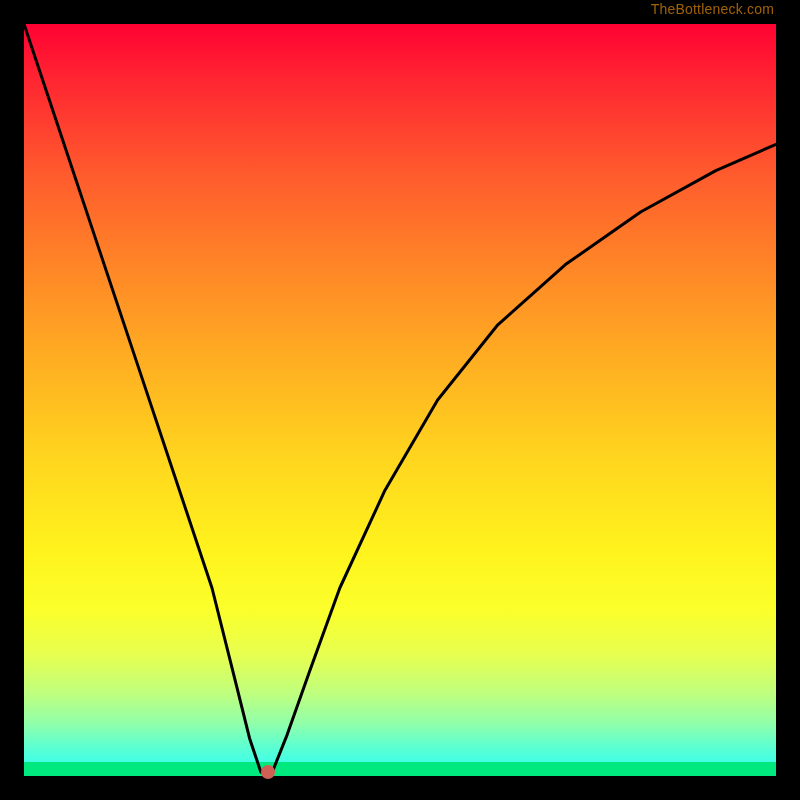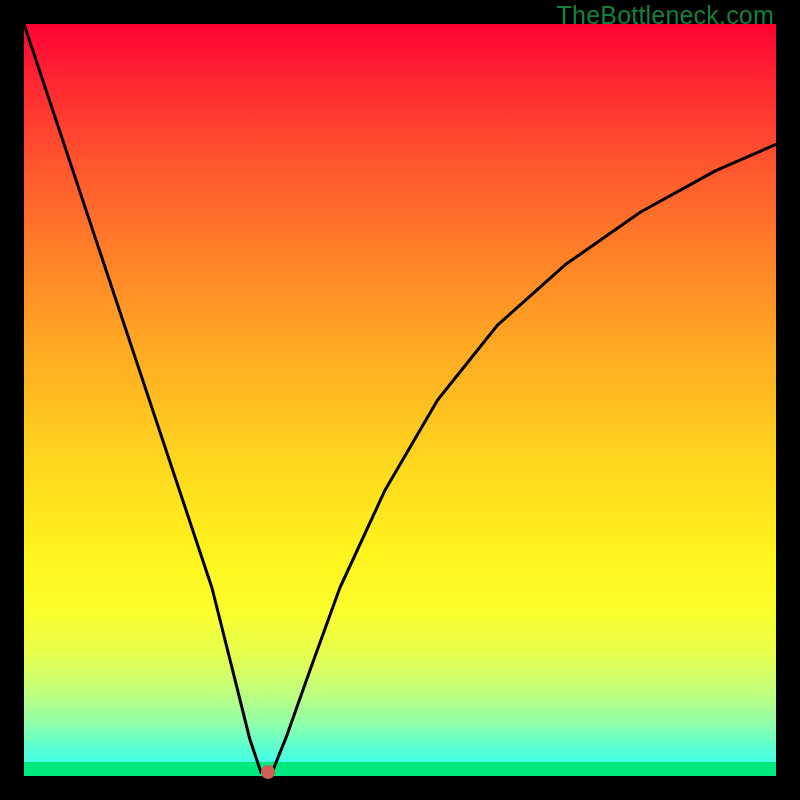--- a/index.html
+++ b/index.html
@@ -39,22 +39,22 @@
     left: 0;
     bottom: 0;
     width: 100%;
     height: 14px;
     background: #00e97f;
   }
   .watermark {
     position: absolute;
     top: 1px;
     right: 26px;
-    color: #15803d;
-    font-size: 25px;
+    color: #a16207;
+    font-size: 14px;
     font-weight: 400;
     letter-spacing: 0.2px;
     z-index: 10;
   }
   .curve-svg {
     position: absolute;
     left: 0;
     top: 0;
     width: 100%;
     height: 100%;

